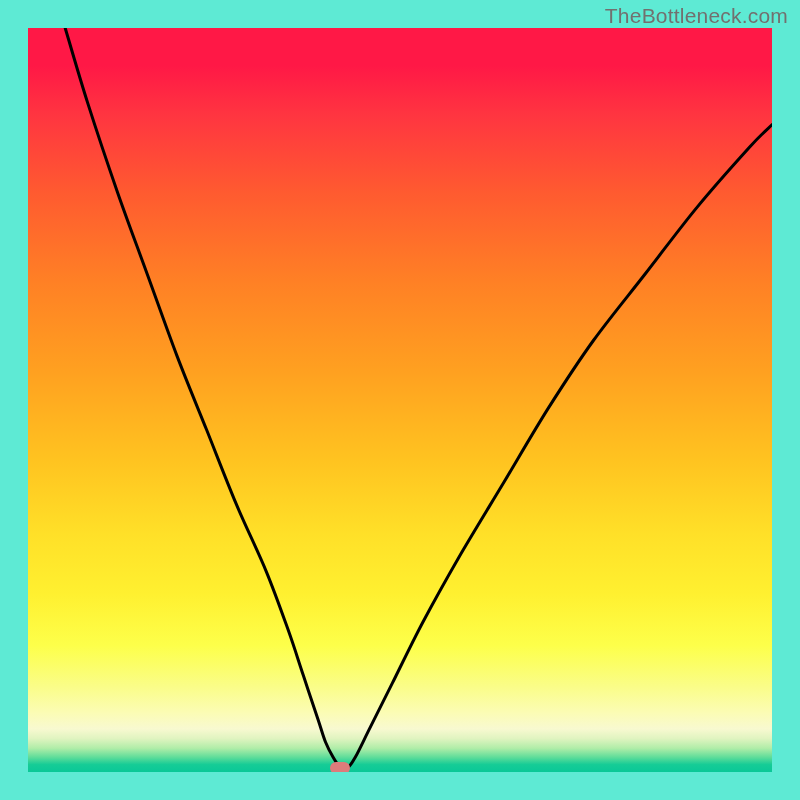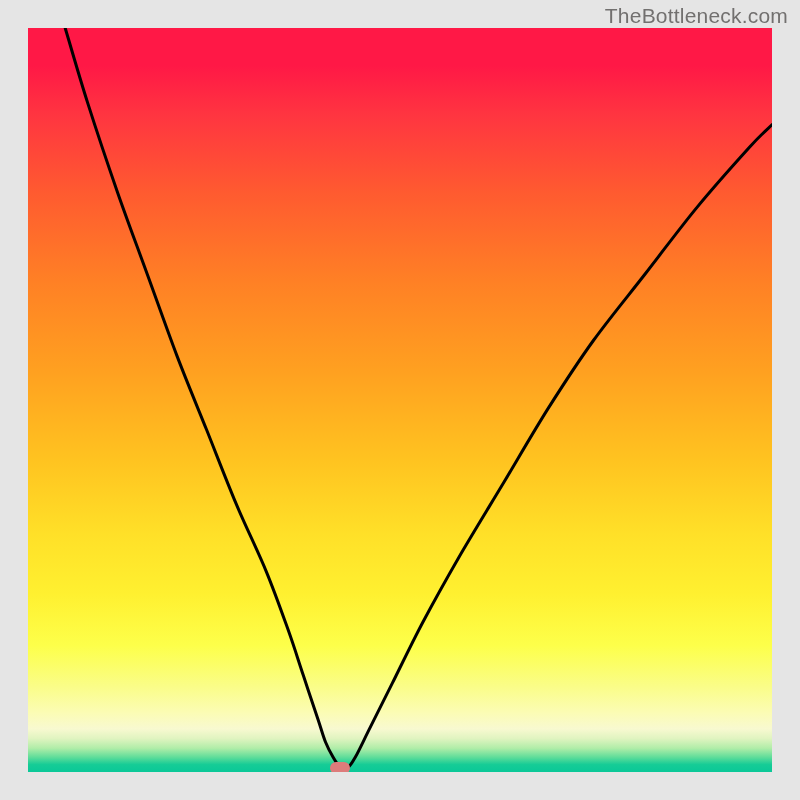--- a/index.html
+++ b/index.html
@@ -1,21 +1,21 @@
 <!DOCTYPE html>
 <html><head>
 <meta charset="utf-8">
 <style>
   * { margin: 0; padding: 0; box-sizing: border-box; }
   html, body { width: 800px; height: 800px; overflow: hidden; background: #000; }
   .frame {
     position: absolute;
     left: 0; top: 0;
     width: 800px; height: 800px;
-    background: #e5e5e5;
+    background: #5eead4;
   }
   .plot {
     position: absolute;
     left: 28px;
     top: 28px;
     width: 744px;
     height: 744px;
     overflow: hidden;
   }
   .gradient {

